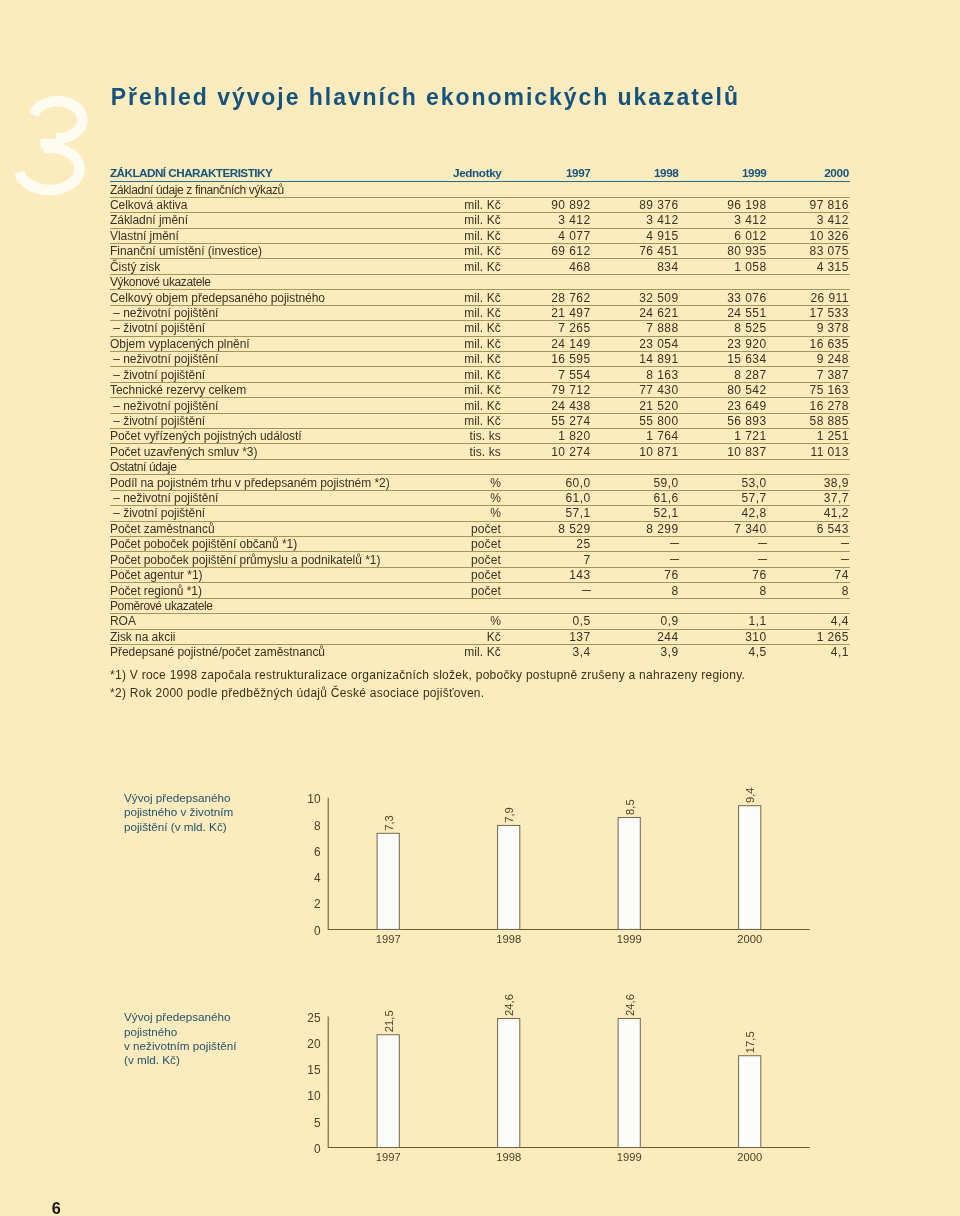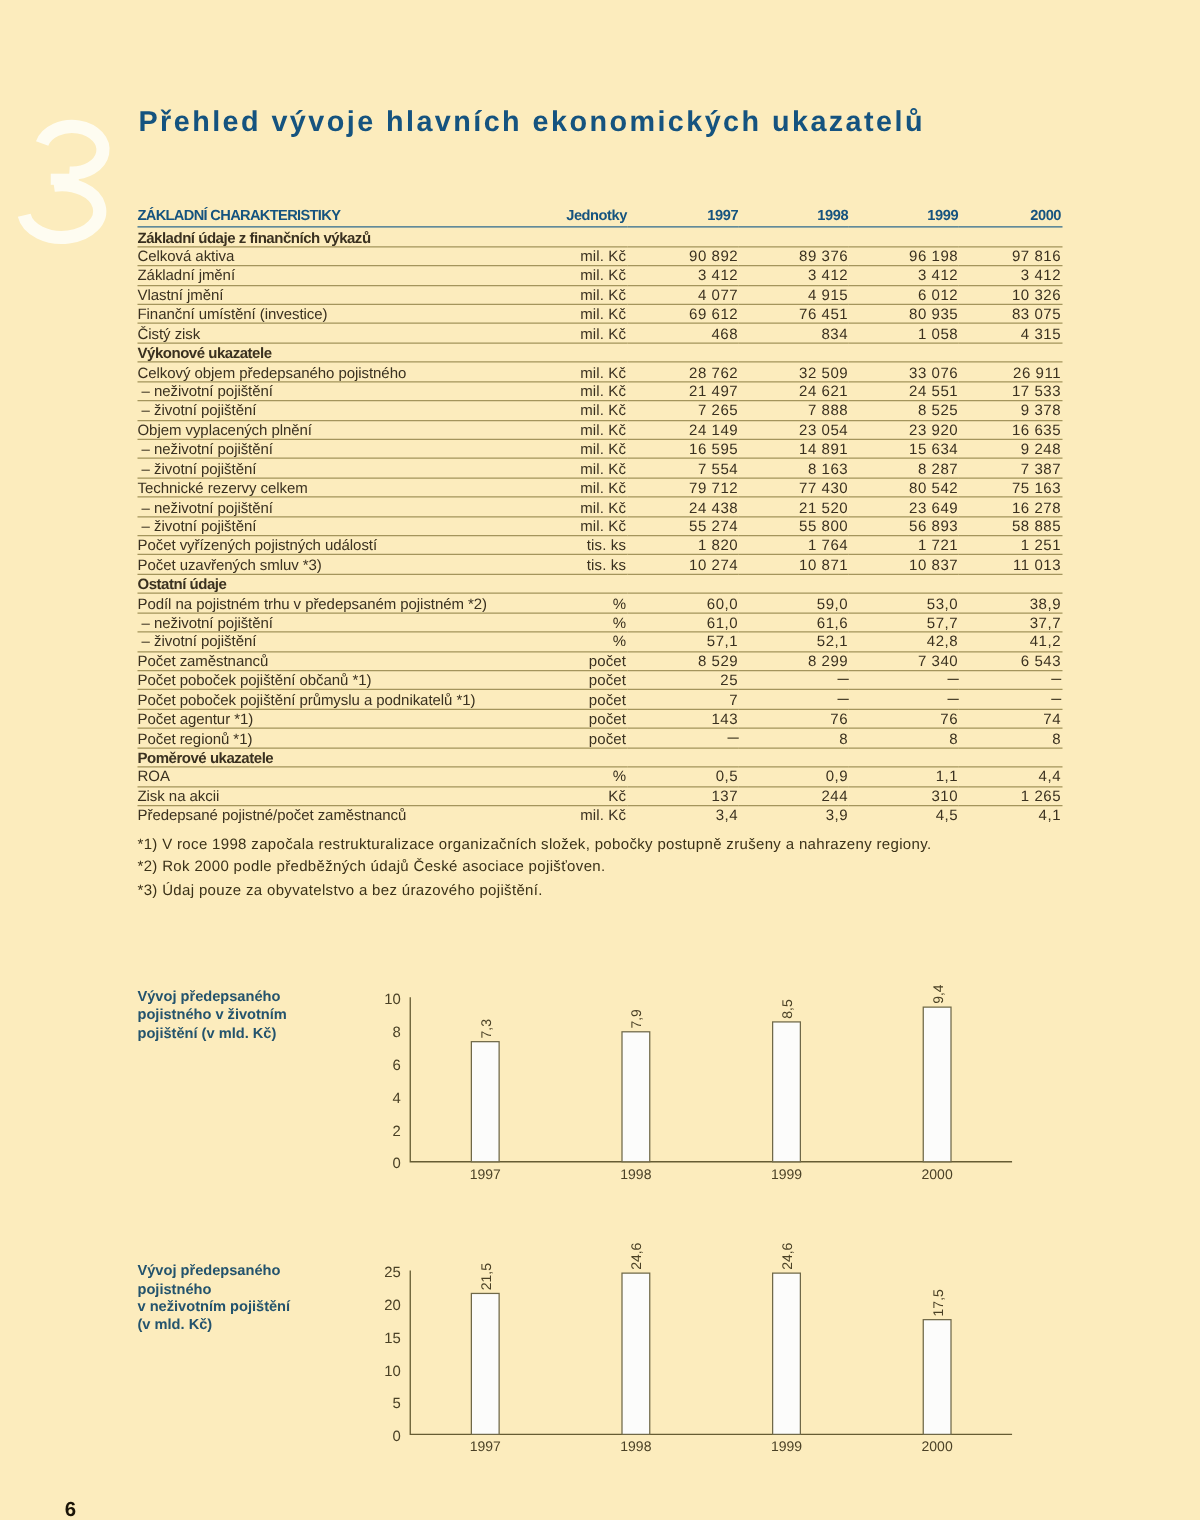--- a/index.html
+++ b/index.html
@@ -40,30 +40,30 @@
   .tbl tr.row td.c-num{letter-spacing:0.42px;padding-right:0px;}
   .tbl tr td.c-num.last-col{padding-right:1.2px;}
   .tbl tr.row td.c-unit{letter-spacing:0.11px;padding-right:0.6px;}
   .tbl tr.section td{letter-spacing:-0.38px;}
   .tbl .dash{display:inline-block;width:8.2px;height:0;border-top:1.4px solid #4d442c;
      vertical-align:4px;}
   .tbl tr.last td{border-bottom:none;}
   .tbl td.c-label{text-align:left;white-space:pre;}
   .tbl td.c-unit{text-align:right;}
   .tbl td.c-num{text-align:right;}
-  .tbl tr.section td{font-weight:bold;}
+  .tbl tr.section td{font-weight:normal;}
 
   
   .footnotes{position:absolute;left:110px;top:666px;
     font-size:12px;color:#3a3118;letter-spacing:0.27px;}
   .footnotes div{line-height:18.35px;white-space:nowrap;}
 
   
   .chart{position:absolute;}
-  .chart .caption{position:absolute;left:0;top:0;font-weight:bold;
+  .chart .caption{position:absolute;left:14px;top:0;font-weight:normal;
      font-size:11.7px;color:#23536d;line-height:14.35px;white-space:nowrap;}
   .chart svg{position:absolute;left:0;top:0;}
 
   .pagenum{position:absolute;left:51.8px;top:1199.5px;font-size:16.3px;line-height:16.3px;
      font-weight:bold;color:#1a1408;}
 
 </style>
 </head>
 <body>
 
@@ -346,21 +346,20 @@
           <td class="c-num">3,9</td>
           <td class="c-num">4,5</td>
           <td class="c-num last-col">4,1</td>
         </tr>
       </tbody>
   </table>
 
   <div class="footnotes" id="footnotes">
       <div>*1) V roce 1998 započala restrukturalizace organizačních složek, pobočky postupně zrušeny a nahrazeny regiony.</div>
       <div>*2) Rok 2000 podle předběžných údajů České asociace pojišťoven.</div>
-      <div>*3) Údaj pouze za obyvatelstvo a bez úrazového pojištění.</div>
     </div>
 
   <div class="chart" id="chart0" style="left: 110px; top: 780px; width: 700px; height: 180px;">
       <div class="caption" style="top:11px">
         <div>Vývoj předepsaného</div>
         <div>pojistného v životním</div>
         <div>pojištění (v mld. Kč)</div>
       </div>
       <svg width="700" height="180" viewBox="0 0 700 180">
         <path d="M 218.2 17.8 L 218.2 149.4 L 699.7 149.4" fill="none" stroke="#665c33" stroke-width="1.05"></path>

